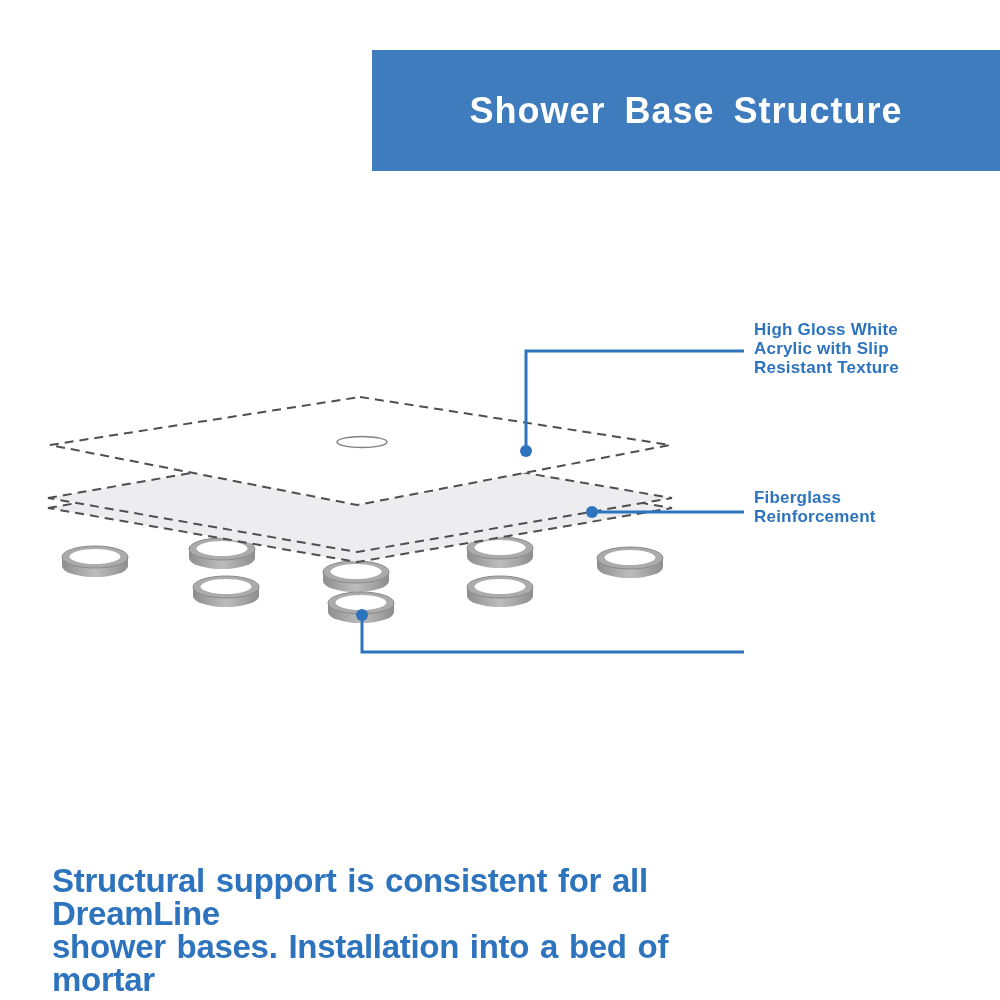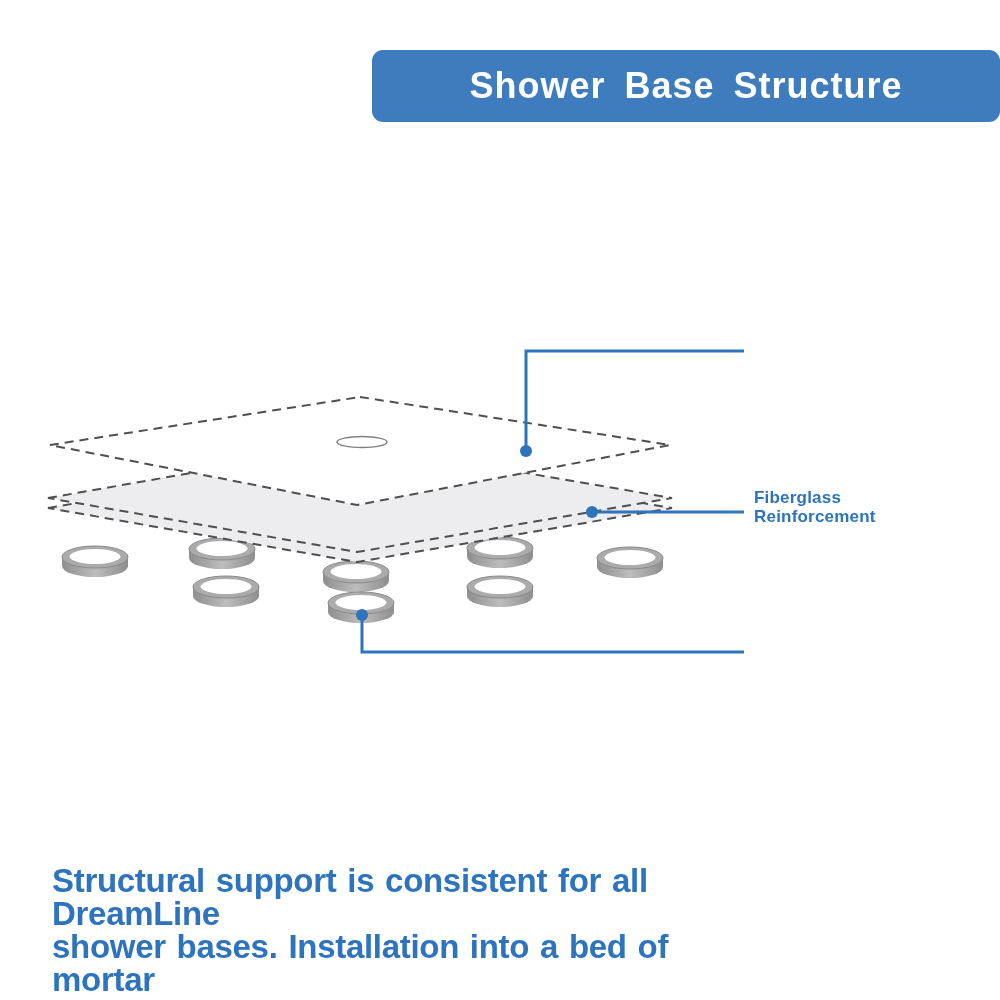--- a/index.html
+++ b/index.html
@@ -9,23 +9,23 @@
     --plane-gray:#ededef;
     --dash-gray:#4f4f4f;
     --ring-gray:#a8a8a8;
   }
   html,body{margin:0;padding:0;background:#ffffff;}
   .page{
     position:relative;width:1000px;height:1000px;background:#ffffff;overflow:hidden;
     font-family:"Liberation Sans", sans-serif;
   }
   .banner{
-    position:absolute;left:372px;top:50px;width:628px;height:72px;
+    position:absolute;left:372px;top:50px;width:628px;height:121px;
     background:var(--banner-blue);
-    display:flex;align-items:center;justify-content:center;border-radius:11px;
+    display:flex;align-items:center;justify-content:center;
   }
   .title{
     color:#ffffff;font-size:36px;font-weight:bold;
     letter-spacing:1px;word-spacing:8px;white-space:nowrap;
   }
   .diagram{position:absolute;left:0;top:0;width:1000px;height:1000px;}
   .plane-fill{fill:var(--plane-gray);stroke:var(--dash-gray);stroke-width:2;stroke-dasharray:9 6;}
   .white-fill{fill:#ffffff;stroke:var(--dash-gray);stroke-width:2;stroke-dasharray:9 6;}
   .drain{fill:#ffffff;stroke:#808080;stroke-width:1.5;}
   .callout path{fill:none;stroke:var(--callout-blue);stroke-width:3;}
@@ -87,20 +87,23 @@
       <circle cx="526" cy="451" r="6"></circle>
 
       <path d="M592,512 H744"></path>
       <circle cx="592" cy="512" r="6"></circle>
 
       <path d="M362,615 V652 H744"></path>
       <circle cx="362" cy="615" r="6"></circle>
     </g>
   </svg>
 
+  <div class="label" style="top:320px">High Gloss White
+Acrylic with Slip
+Resistant Texture</div>
   <div class="label" style="top:488px">Fiberglass
 Reinforcement</div>
 
   <div class="footer-note">Structural support is consistent for all DreamLine
 shower bases. Installation into a bed of mortar
 is required.</div>
 
 </div>
 
 </body></html>

